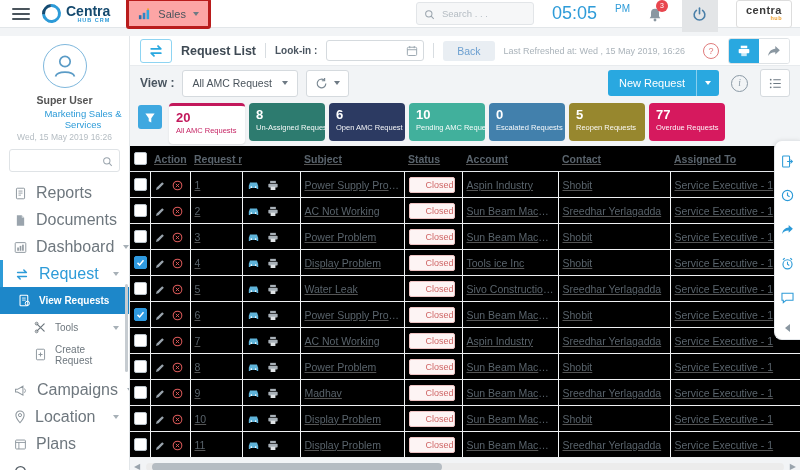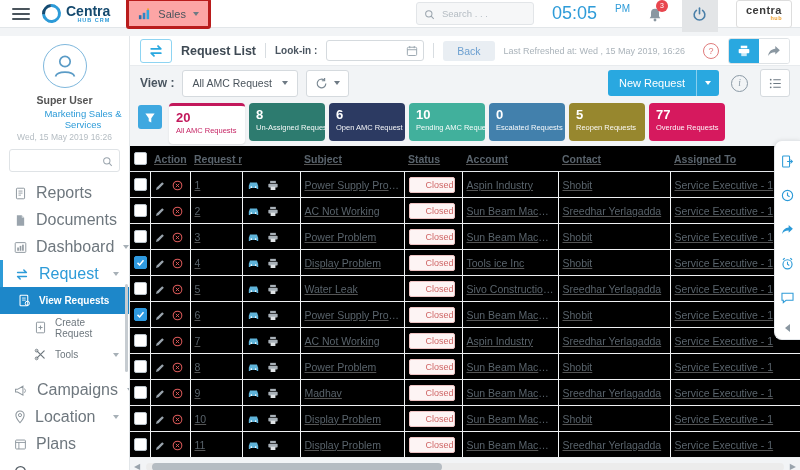--- a/index.html
+++ b/index.html
@@ -222,33 +222,33 @@
         <div class="sub-item selected">
           <span class="ic"><svg width="13" height="13" viewBox="0 0 16 16" xmlns="http://www.w3.org/2000/svg">
               <rect x="2.5" y="1.5" width="9.5" height="13" rx="1" fill="none" stroke="#fff" stroke-width="1.3"></rect>
               <path d="M5 5h4.5M5 7.5h4.5" stroke="#fff" stroke-width="1.1"></path>
               <circle cx="11.5" cy="11.5" r="2.6" fill="none" stroke="#fff" stroke-width="1.2"></circle>
             </svg></span>
           <span class="mi-label">View Requests</span>
         </div>
         <div class="sub-item">
           <span class="ic"><svg width="13" height="13" viewBox="0 0 16 16" xmlns="http://www.w3.org/2000/svg">
-              <rect x="3" y="1.5" width="10" height="13" rx="1" fill="none" stroke="#8e979e" stroke-width="1.2"></rect>
-              <path d="M8 5.5v5M5.5 8h5" stroke="#8e979e" stroke-width="1.3"></path>
-            </svg></span>
-          <span class="mi-label">Create Request</span>
-        </div>
-        <div class="sub-item">
-          <span class="ic"><svg width="13" height="13" viewBox="0 0 16 16" xmlns="http://www.w3.org/2000/svg">
               <path d="M3.5 12.5L12.5 3.5M3.5 3.5l9 9" stroke="#6e777e" stroke-width="1.5" stroke-linecap="round"></path>
               <circle cx="3.2" cy="3.2" r="1.7" fill="none" stroke="#6e777e" stroke-width="1.1"></circle>
               <circle cx="3.2" cy="12.8" r="1.7" fill="none" stroke="#6e777e" stroke-width="1.1"></circle>
             </svg></span>
           <span class="mi-label">Tools</span>
           <span class="crt gray"></span>
+        </div>
+        <div class="sub-item">
+          <span class="ic"><svg width="13" height="13" viewBox="0 0 16 16" xmlns="http://www.w3.org/2000/svg">
+              <rect x="3" y="1.5" width="10" height="13" rx="1" fill="none" stroke="#8e979e" stroke-width="1.2"></rect>
+              <path d="M8 5.5v5M5.5 8h5" stroke="#8e979e" stroke-width="1.3"></path>
+            </svg></span>
+          <span class="mi-label">Create Request</span>
         </div>
       </div>
       <div class="menu-item gap-top">
         <span class="ic"><svg width="14" height="13" viewBox="0 0 18 16" xmlns="http://www.w3.org/2000/svg">
             <path d="M2 6.5v3.5h2.5l7 4V2.5l-7 4z" fill="none" stroke="#8e979e" stroke-width="1.3"></path>
             <path d="M13.5 5.5a4 4 0 0 1 0 5.5" fill="none" stroke="#8e979e" stroke-width="1.2"></path>
           </svg></span>
         <span class="mi-label">Campaigns</span>
         <span class="crt gray"></span>
       </div>

